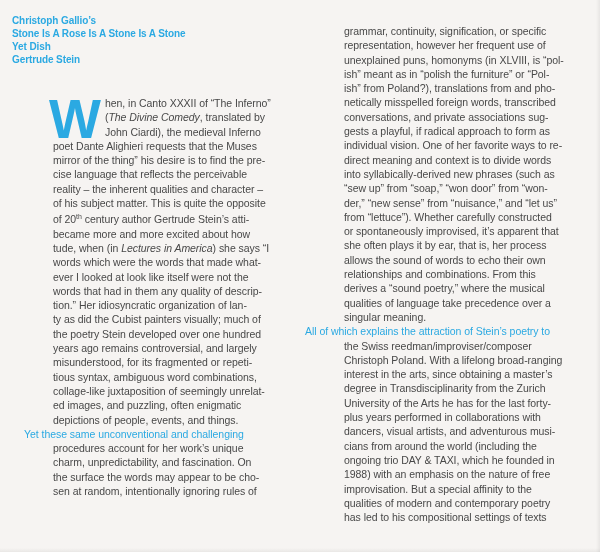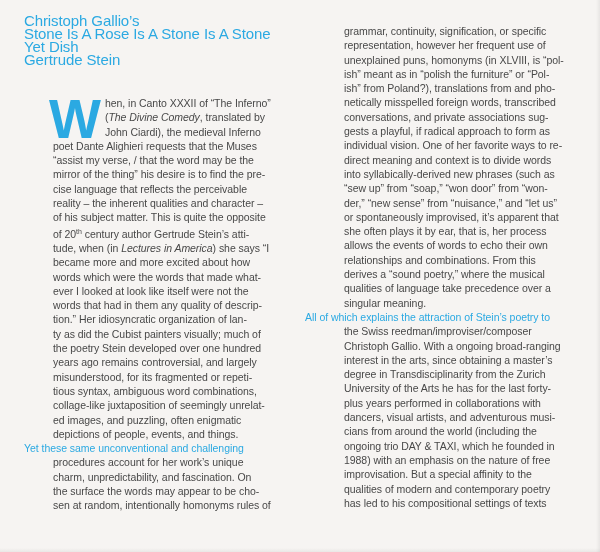--- a/index.html
+++ b/index.html
@@ -16,24 +16,24 @@
   }
   .edge {
     position: absolute; pointer-events: none;
   }
   .edge-right { right: 0; top: 0; width: 4px; height: 100%;
     background: linear-gradient(to left, rgba(0,0,0,0.06), rgba(0,0,0,0)); }
   .edge-bottom { left: 0; bottom: 0; width: 100%; height: 4px;
     background: linear-gradient(to top, rgba(0,0,0,0.05), rgba(0,0,0,0)); }
 
   header {
-    position: absolute; left: 24px; top: 14px;
+    position: absolute; left: 12px; top: 14px;
     color: var(--accent, #2ba9e2);
-    font-weight: normal;
-    font-size: 15px; line-height: 13px;
+    font-weight: bold;
+    font-size: 10px; line-height: 13px;
     letter-spacing: -0.1px;
     white-space: nowrap;
   }
 
   .col {
     position: absolute;
     font-size: 10.5px;
     line-height: 14.3px;
     color: var(--ink, #484848);
     white-space: nowrap;
@@ -68,71 +68,71 @@
     <div>Yet Dish</div>
     <div>Gertrude Stein</div>
   </header>
 
   <div class="col col-left" id="col-left">
     <div class="dropcap">W</div>
   <div class="line first">hen, in Canto XXXII of “The Inferno”</div>
       <div class="line first"><span>(</span><span class="i">The Divine Comedy</span><span>, translated by</span></div>
       <div class="line first">John Ciardi), the medieval Inferno</div>
       <div class="line body">poet Dante Alighieri requests that the Muses</div>
-      <div class="line body">“assist my verse, / that the word may be the</div>
       <div class="line body">mirror of the thing” his desire is to find the pre-</div>
       <div class="line body">cise language that reflects the perceivable</div>
       <div class="line body">reality – the inherent qualities and character –</div>
       <div class="line body">of his subject matter. This is quite the opposite</div>
       <div class="line body"><span>of 20</span><span class="sup">th</span><span> century author Gertrude Stein’s atti-</span></div>
+      <div class="line body">became more and more excited about how</div>
       <div class="line body"><span>tude, when (in </span><span class="i">Lectures in America</span><span>) she says “I</span></div>
-      <div class="line body">became more and more excited about how</div>
       <div class="line body">words which were the words that made what-</div>
       <div class="line body">ever I looked at look like itself were not the</div>
       <div class="line body">words that had in them any quality of descrip-</div>
       <div class="line body">tion.” Her idiosyncratic organization of lan-</div>
       <div class="line body">ty as did the Cubist painters visually; much of</div>
       <div class="line body">the poetry Stein developed over one hundred</div>
       <div class="line body">years ago remains controversial, and largely</div>
       <div class="line body">misunderstood, for its fragmented or repeti-</div>
       <div class="line body">tious syntax, ambiguous word combinations,</div>
       <div class="line body">collage-like juxtaposition of seemingly unrelat-</div>
       <div class="line body">ed images, and puzzling, often enigmatic</div>
       <div class="line body">depictions of people, events, and things.</div>
       <div class="line accent">Yet these same unconventional and challenging</div>
       <div class="line body">procedures account for her work’s unique</div>
       <div class="line body">charm, unpredictability, and fascination. On</div>
       <div class="line body">the surface the words may appear to be cho-</div>
-      <div class="line body">sen at random, intentionally homonyms rules of</div>
+      <div class="line body">sen at random, intentionally ignoring rules of</div>
     </div>
 
   <div class="col col-right" id="col-right">
       <div class="line body">grammar, continuity, signification, or specific</div>
       <div class="line body">representation, however her frequent use of</div>
       <div class="line body">unexplained puns, homonyms (in XLVIII, is “pol-</div>
       <div class="line body">ish” meant as in “polish the furniture” or “Pol-</div>
       <div class="line body">ish” from Poland?), translations from and pho-</div>
       <div class="line body">netically misspelled foreign words, transcribed</div>
       <div class="line body">conversations, and private associations sug-</div>
       <div class="line body">gests a playful, if radical approach to form as</div>
       <div class="line body">individual vision. One of her favorite ways to re-</div>
       <div class="line body">direct meaning and context is to divide words</div>
       <div class="line body">into syllabically-derived new phrases (such as</div>
       <div class="line body">“sew up” from “soap,” “won door” from “won-</div>
       <div class="line body">der,” “new sense” from “nuisance,” and “let us”</div>
+      <div class="line body">from “lettuce”). Whether carefully constructed</div>
       <div class="line body">or spontaneously improvised, it’s apparent that</div>
       <div class="line body">she often plays it by ear, that is, her process</div>
-      <div class="line body">allows the events of words to echo their own</div>
+      <div class="line body">allows the sound of words to echo their own</div>
       <div class="line body">relationships and combinations. From this</div>
       <div class="line body">derives a “sound poetry,” where the musical</div>
       <div class="line body">qualities of language take precedence over a</div>
       <div class="line body">singular meaning.</div>
       <div class="line accent">All of which explains the attraction of Stein’s poetry to</div>
       <div class="line body">the Swiss reedman/improviser/composer</div>
-      <div class="line body">Christoph Gallio. With a ongoing broad-ranging</div>
+      <div class="line body">Christoph Poland. With a lifelong broad-ranging</div>
       <div class="line body">interest in the arts, since obtaining a master’s</div>
       <div class="line body">degree in Transdisciplinarity from the Zurich</div>
       <div class="line body">University of the Arts he has for the last forty-</div>
       <div class="line body">plus years performed in collaborations with</div>
       <div class="line body">dancers, visual artists, and adventurous musi-</div>
       <div class="line body">cians from around the world (including the</div>
       <div class="line body">ongoing trio DAY &amp; TAXI, which he founded in</div>
       <div class="line body">1988) with an emphasis on the nature of free</div>
       <div class="line body">improvisation. But a special affinity to the</div>
       <div class="line body">qualities of modern and contemporary poetry</div>

